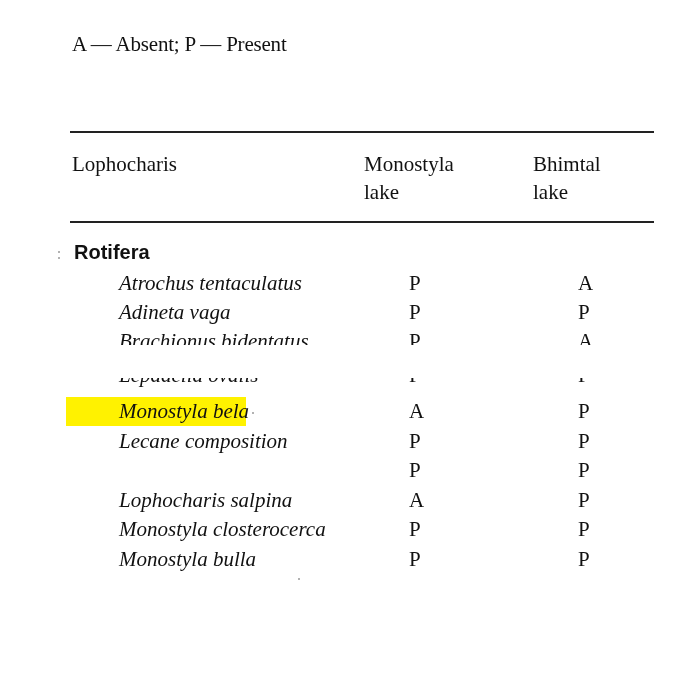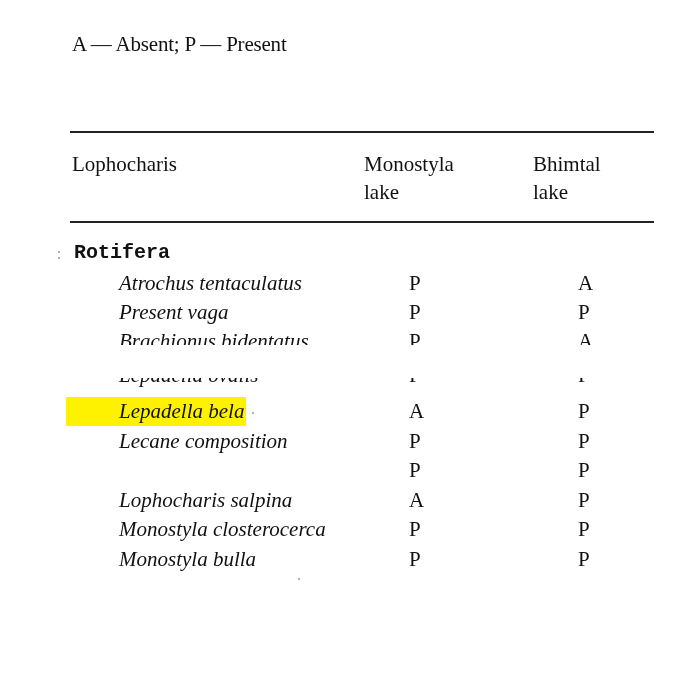--- a/index.html
+++ b/index.html
@@ -9,21 +9,21 @@
       font-family: "Liberation Serif", serif; letter-spacing: -0.2px; }
     .caption div { white-space: nowrap; }
     .rule { position: absolute; left: 70px; width: 584px; height: 1.5px; background: #222; }
     .hdr { position: absolute; font-size: 21px; line-height: 28px; font-family: "Liberation Serif", serif; }
     .row { position: absolute; left: 0; width: 700px; height: 29px; font-size: 21px; line-height: 29px;
       font-family: "Liberation Serif", serif; margin-left: 45px; }
     .row .name { position: absolute; left: 74px; font-style: italic; white-space: nowrap; }
     .row .v1 { position: absolute; left: 364px; }
     .row .v2 { position: absolute; left: 533px; }
     .group { position: absolute; left: 74px; top: 241px; font-weight: bold; font-size: 20px;
-      font-family: Liberation Mono, monospace; }
+      font-family: Liberation Sans, sans-serif; }
     .clip { position: absolute; left: 0; width: 640px; overflow: hidden; }
     .hl { background: #fff200; position: absolute; left: 66px; width: 180px; height: 29px; }
     .speck { position: absolute; width: 2px; height: 2px; background: #999; border-radius: 1px; }
   </style>
 </head>
 <body>
 
 <div class="caption">
   <div>A — Absent; P — Present</div>
 </div>
@@ -45,21 +45,21 @@
 <div class="speck" style="left:58px; top:251px"></div>
 <div class="speck" style="left:58px; top:257px"></div>
 <div class="group">Rotifera</div>
 
 <div class="row" style="top:269px">
   <span class="name">Atrochus tentaculatus</span>
   <span class="v1">P</span>
   <span class="v2">A</span>
 </div>
 <div class="row" style="top:298px">
-  <span class="name">Present vaga</span>
+  <span class="name">Adineta vaga</span>
   <span class="v1">P</span>
   <span class="v2">P</span>
 </div>
 
 <div class="clip" style="top:327px; height:18px">
   <div class="row" style="top:0">
     <span class="name">Brachionus bidentatus</span>
     <span class="v1">P</span>
     <span class="v2">A</span>
   </div>
@@ -68,21 +68,21 @@
 <div class="clip" style="top:378px; height:12px">
   <div class="row" style="top:-17px">
     <span class="name">Lepadella ovalis</span>
     <span class="v1">P</span>
     <span class="v2">P</span>
   </div>
 </div>
 
 <div class="hl" style="top:397px"></div>
 <div class="row" style="top:397px">
-  <span class="name">Lepadella bela</span>
+  <span class="name">Monostyla bela</span>
   <span class="v1">A</span>
   <span class="v2">P</span>
 </div>
 <div class="speck" style="left:252px; top:412px"></div>
 
 <div class="row" style="top:427px">
   <span class="name">Lecane composition</span>
   <span class="v1">P</span>
   <span class="v2">P</span>
 </div>

